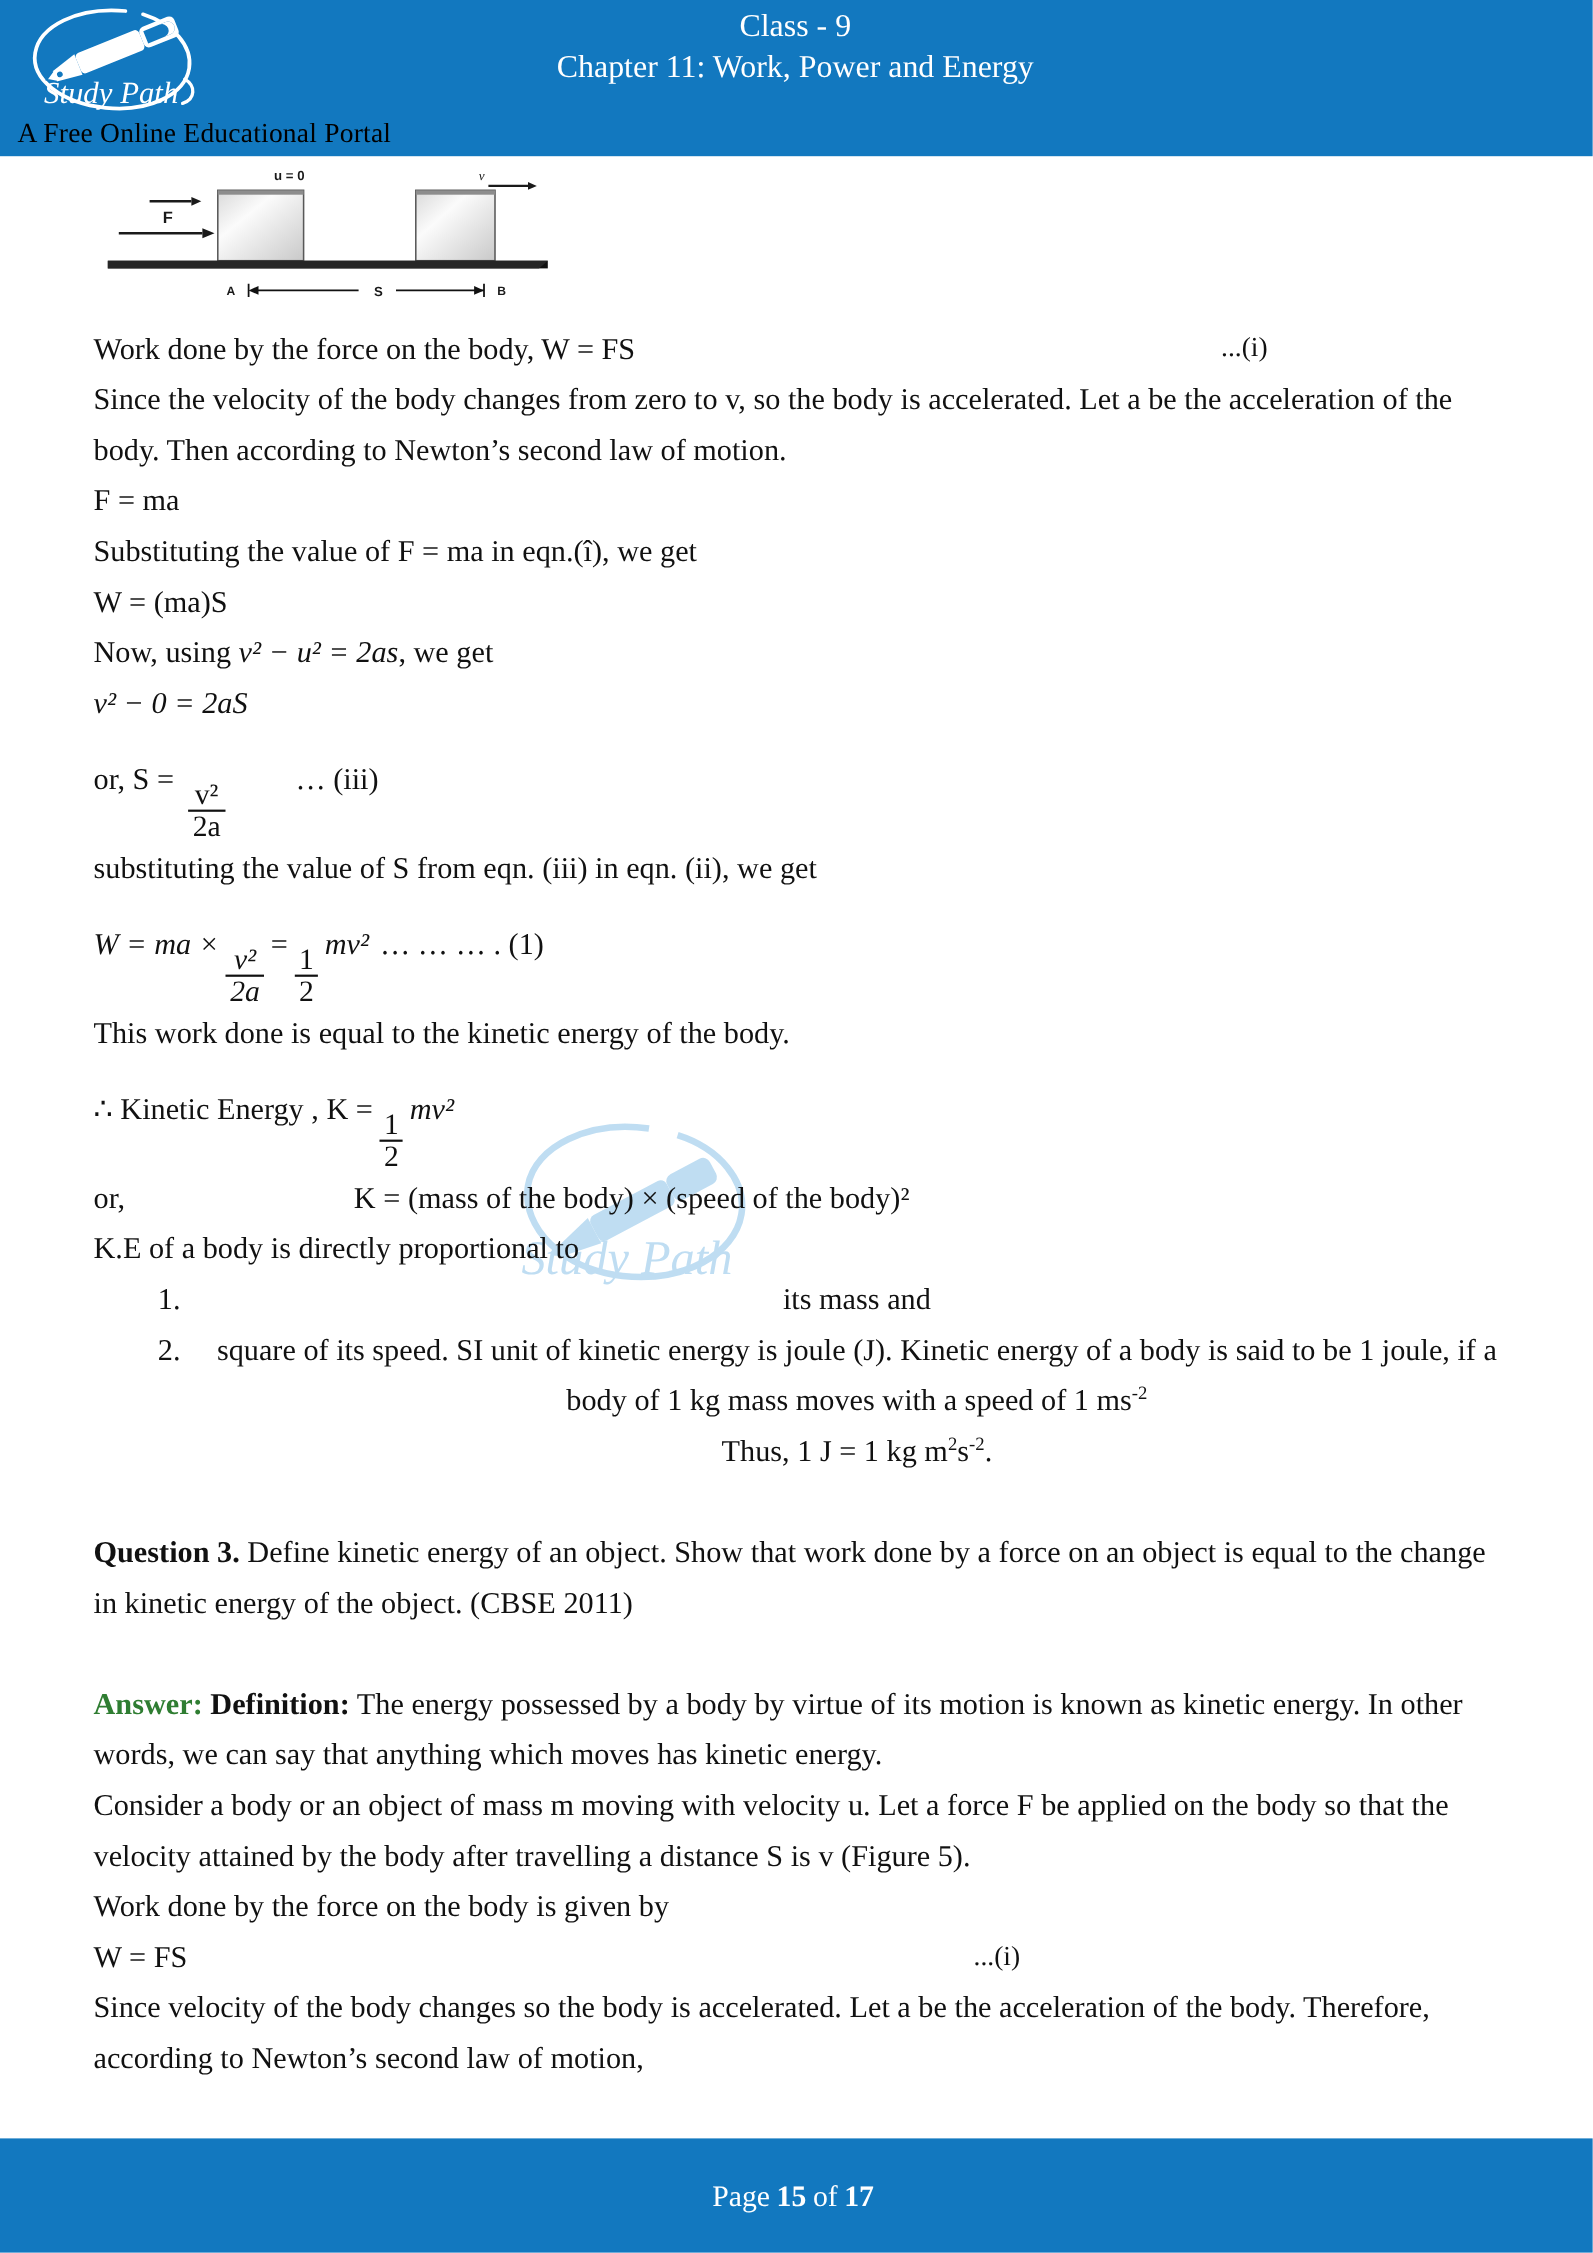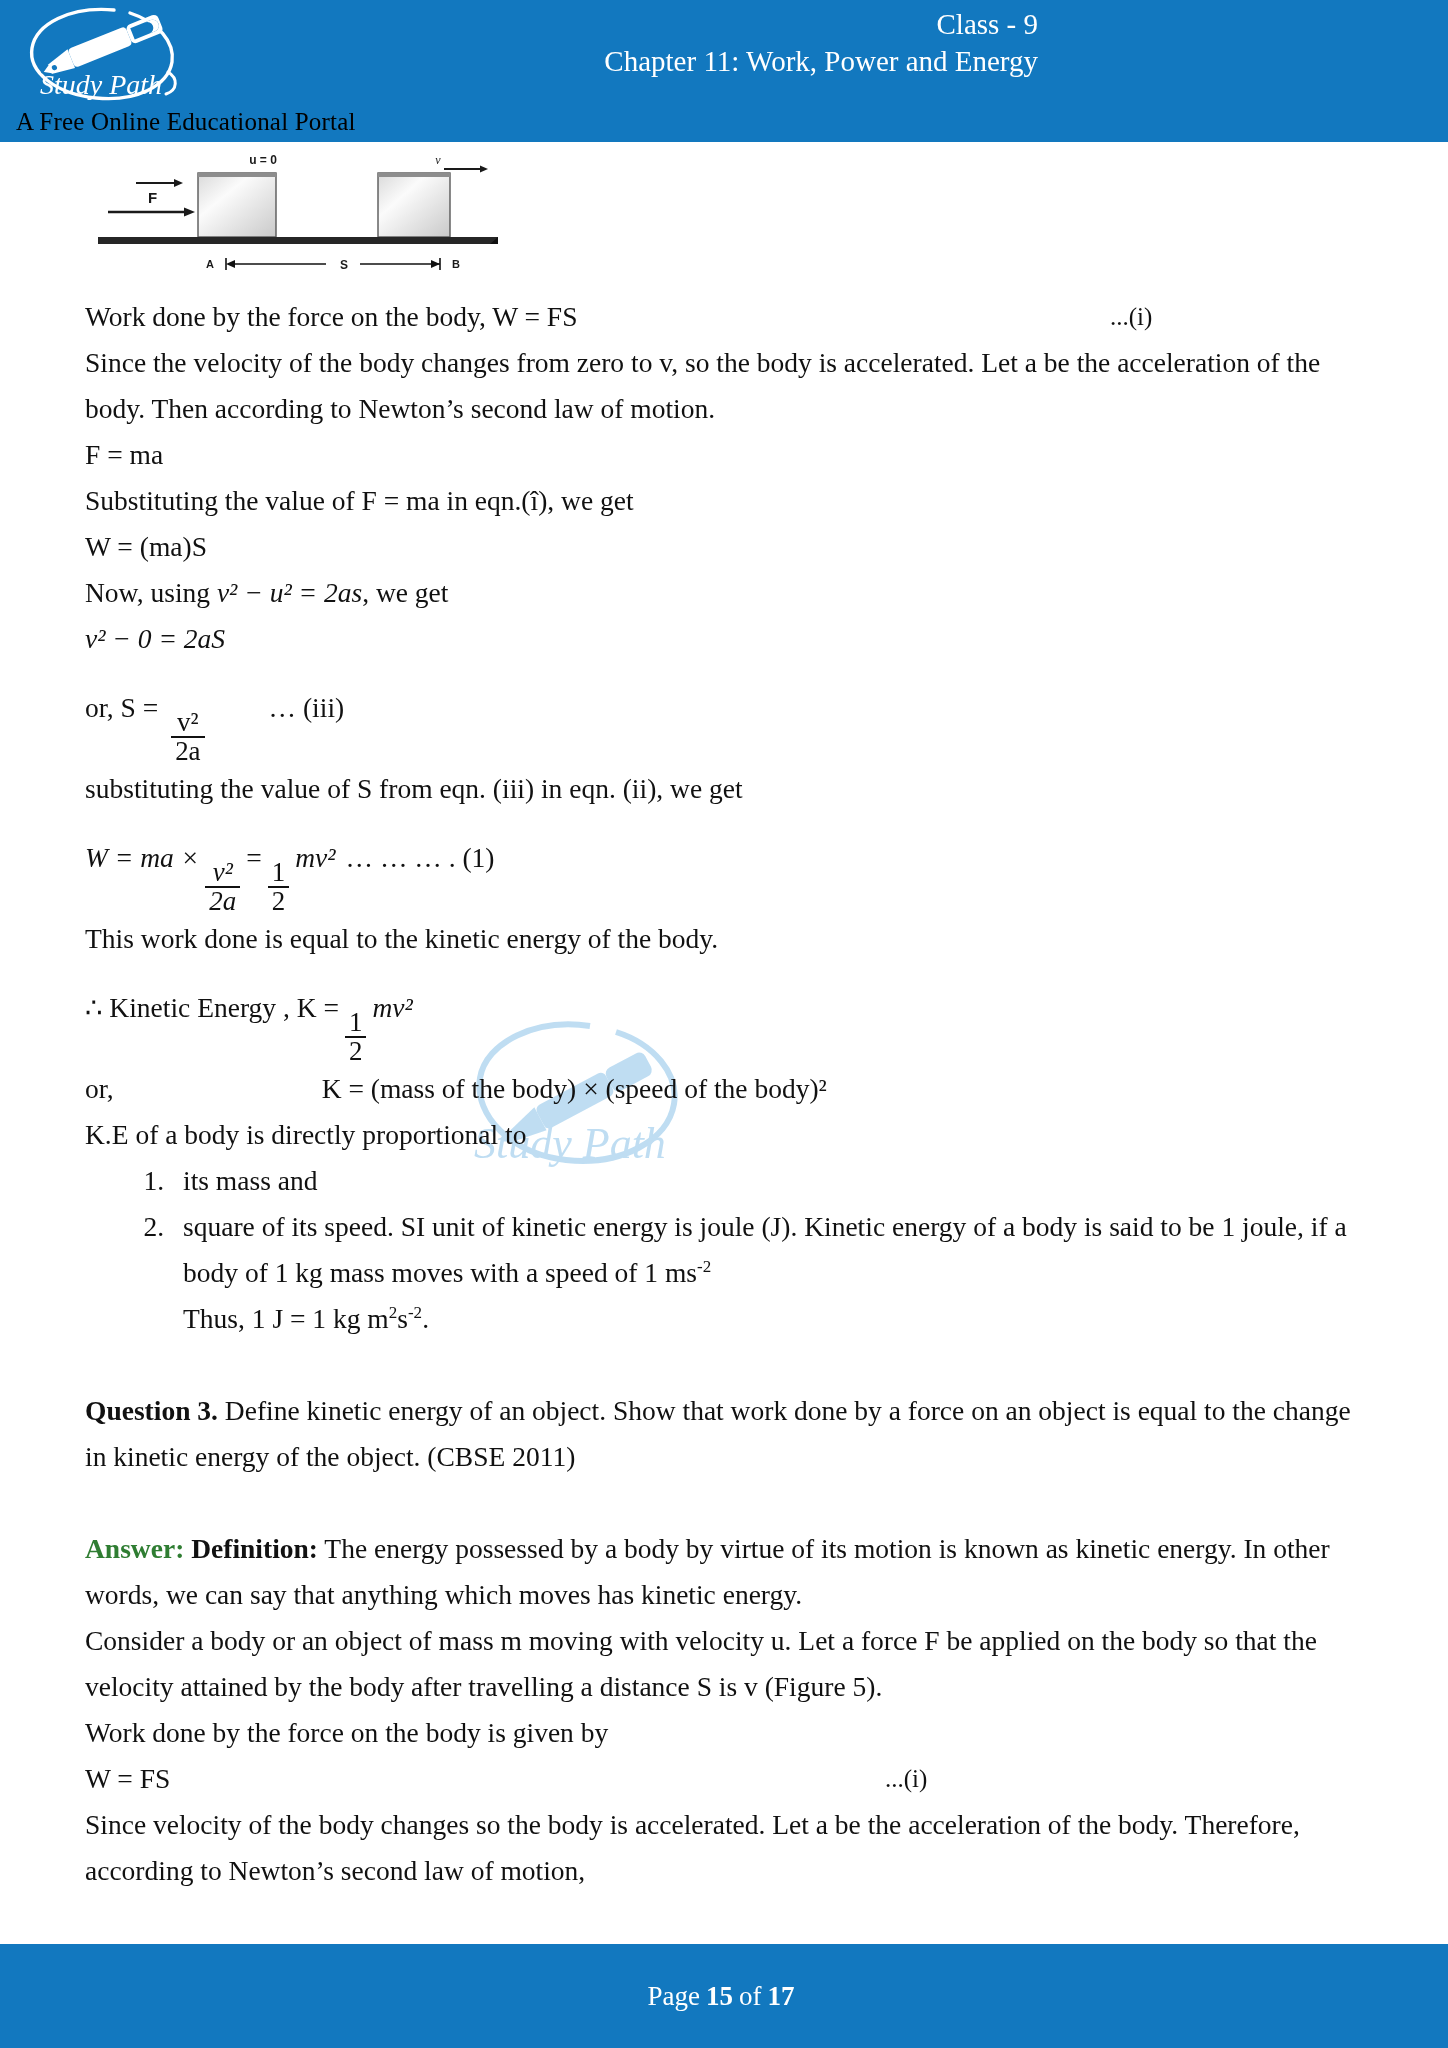--- a/index.html
+++ b/index.html
@@ -49,21 +49,21 @@
     font-size: 25px;
     letter-spacing: .2px;
     color: #000000;
     white-space: nowrap;
   }
   .header-titles {
     position: absolute;
     left: 408px;
     top: 6px;
     width: 630px;
-    text-align: right;
+    text-align: center;
     line-height: 1.28;
   }
   .header-titles .hl {
     display: block;
     font-family: "Liberation Serif", serif;
     font-size: 29px;
     color: #ffffff;
     white-space: nowrap;
   }
 
@@ -117,21 +117,21 @@
   .frac .den { padding: 0 4px; border-top: 2px solid #111; text-align: right; }
 
   .tall-line { line-height: 92px; }
 
   ol.klist {
     margin: 0;
     padding-left: 86px;
     font-size: 27.5px;
     line-height: 46px;
   }
-  ol.klist li { margin: 0; padding-left: 12px; }
+  ol.klist li { margin: 0; padding-left: 12px; text-align: center; }
 
   .qhead { font-weight: bold; }
   .ans-label { color: #2f7d32; font-weight: bold; }
   .def-label { font-weight: bold; }
 
   .spacer-lg { height: 46px; }
 
   
   .watermark {
     position: absolute;

